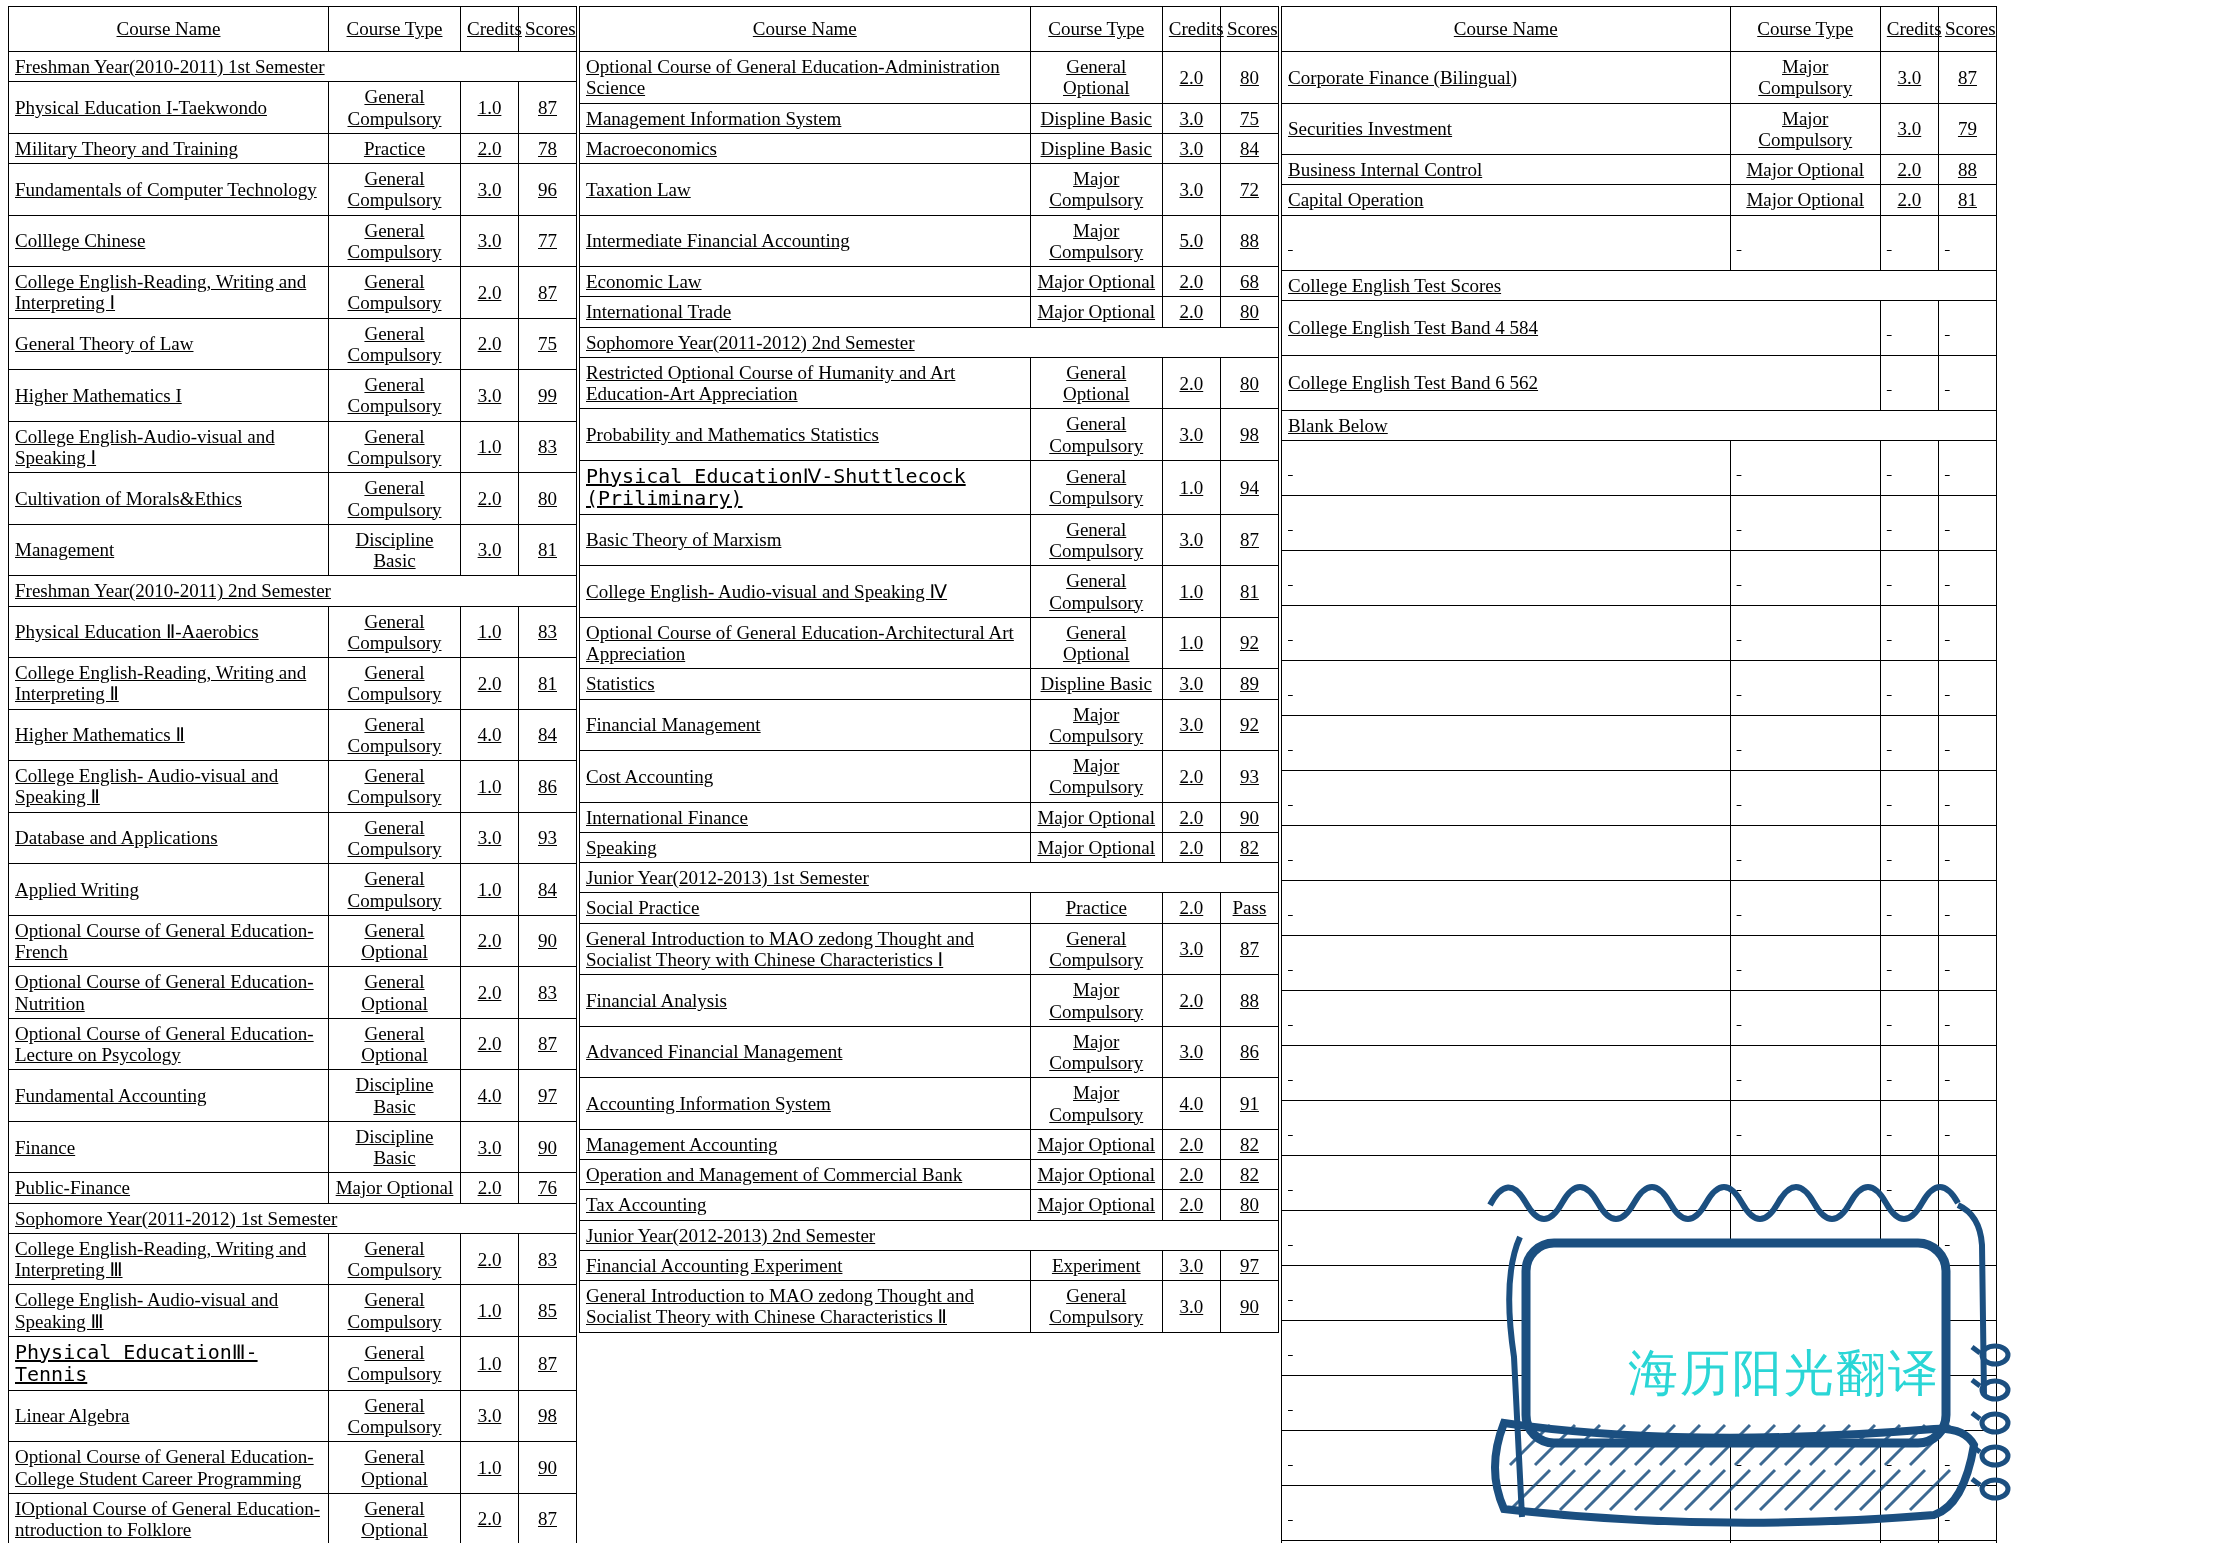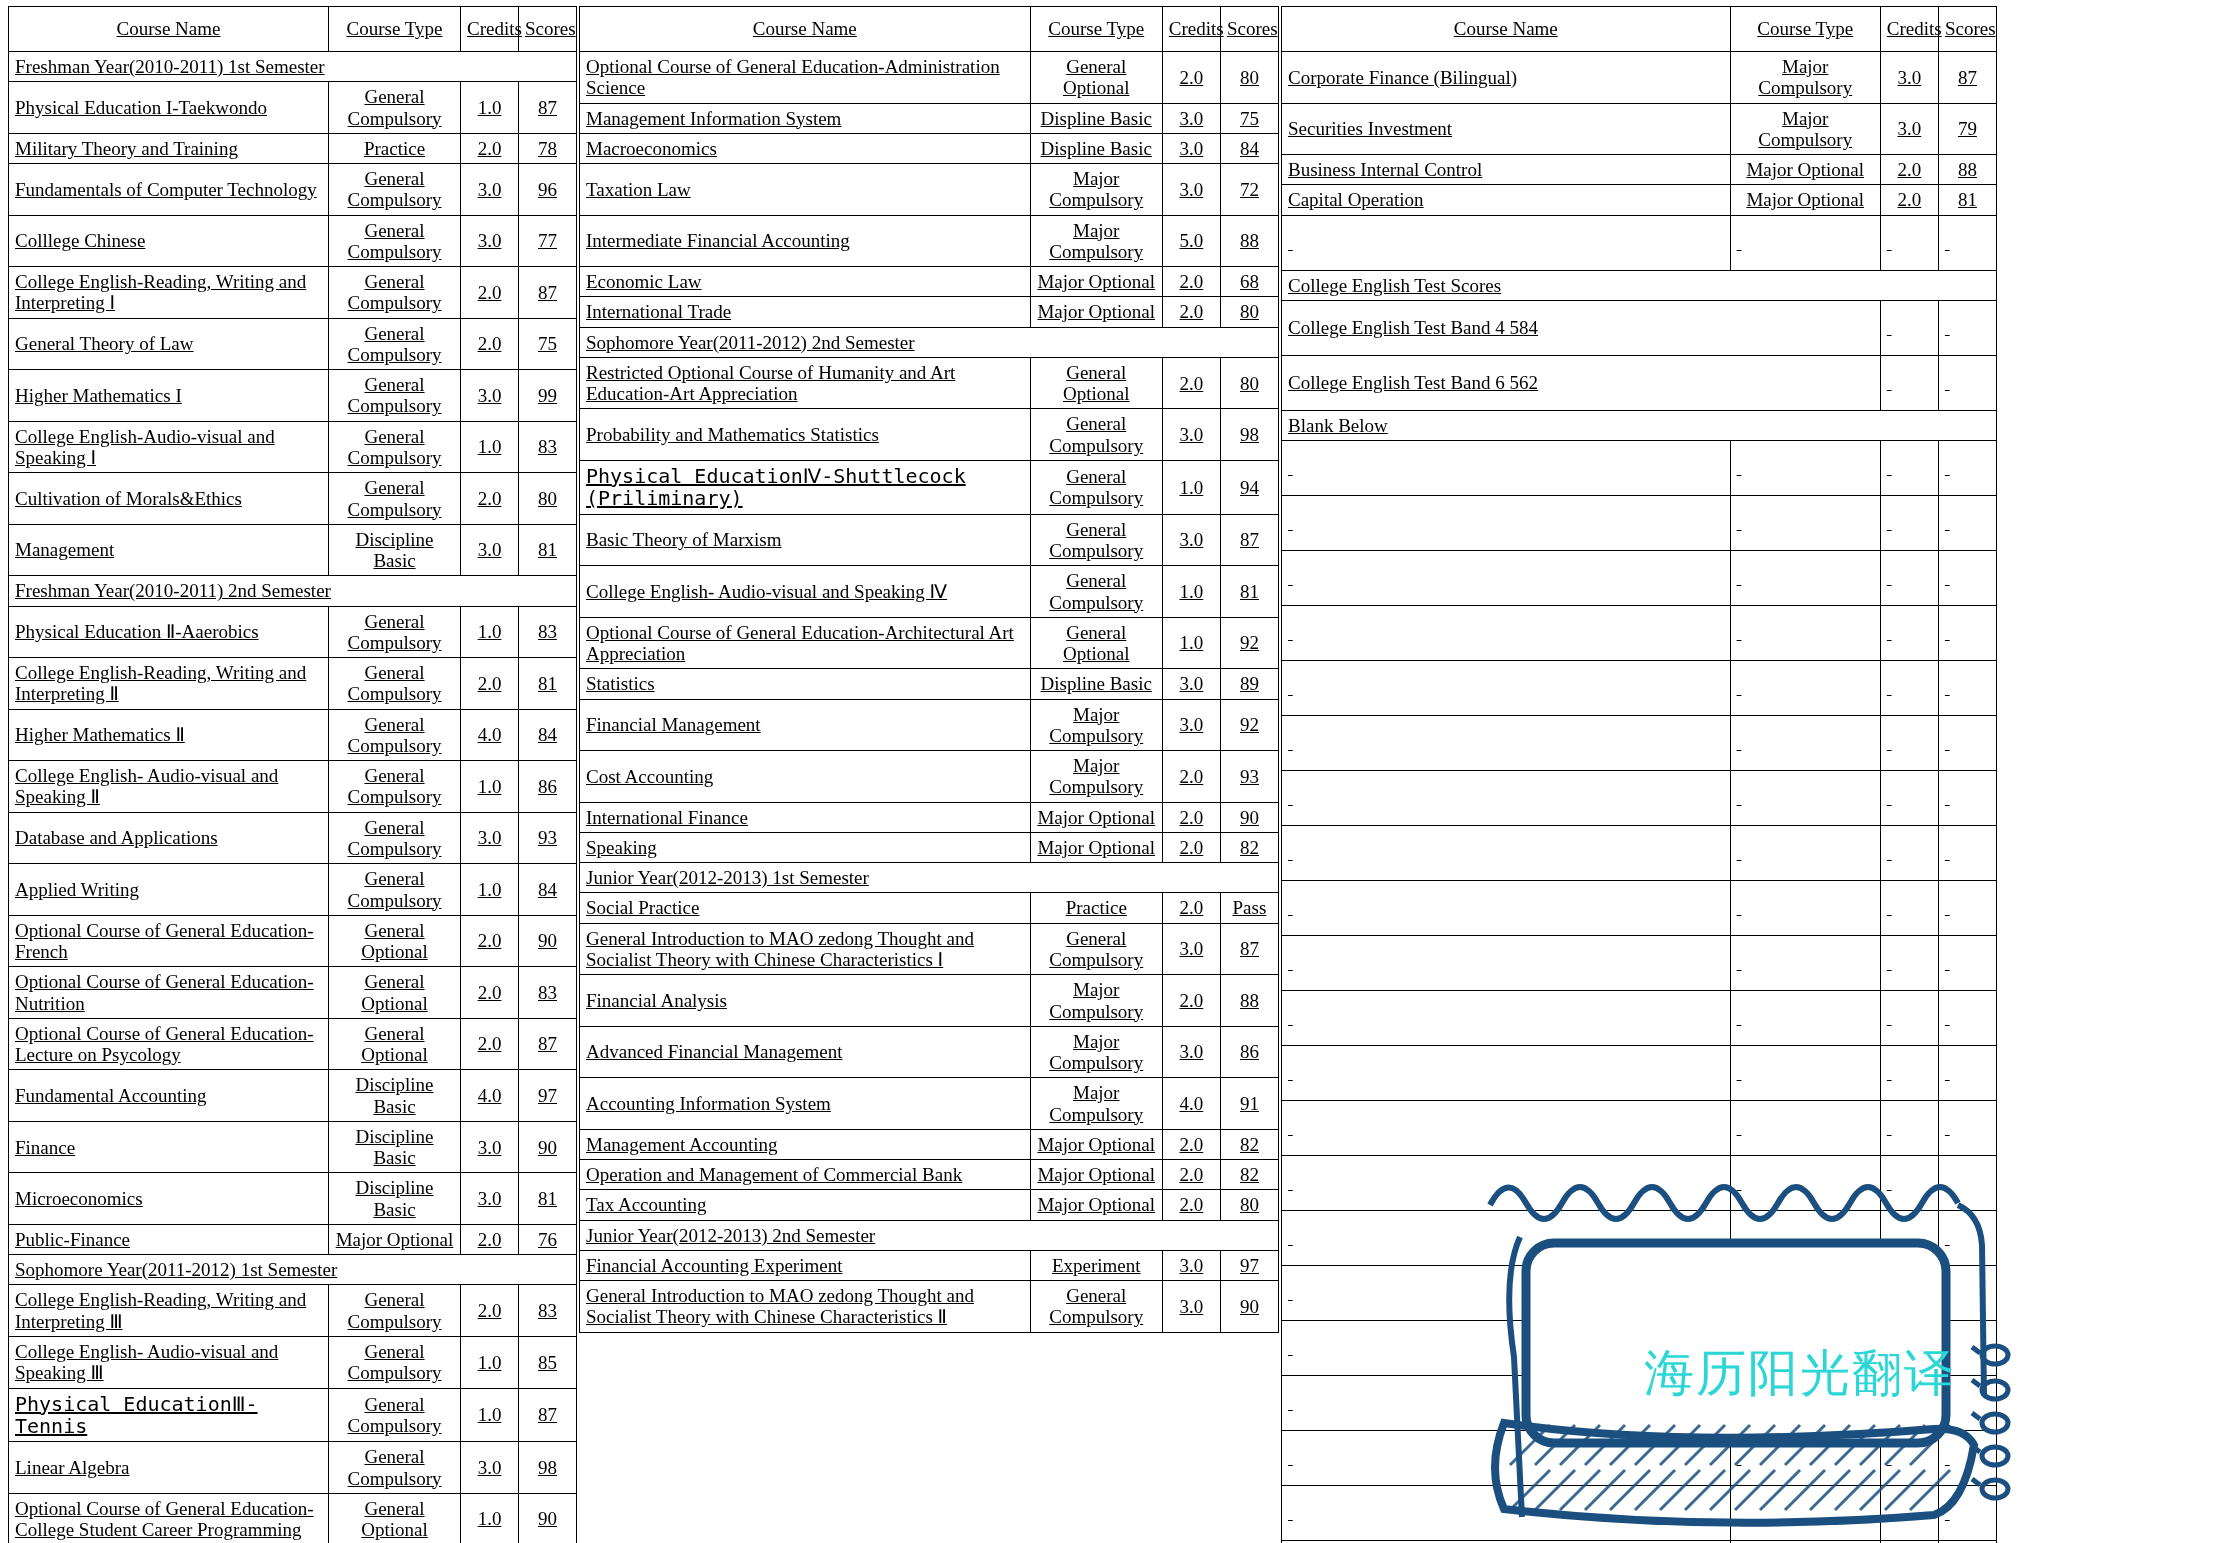--- a/index.html
+++ b/index.html
@@ -84,21 +84,21 @@
   #watermark {
     position: absolute;
     left: 1480px;
     top: 1165px;
     width: 700px;
     height: 380px;
     pointer-events: none;
   }
   #watermark .wm-text {
     position: absolute;
-    left: 164px;
+    left: 148px;
     top: 175px;
     font-family: "DejaVu Sans", sans-serif;
     font-size: 50px;
     color: #2ad6d6;
     letter-spacing: 2px;
     white-space: nowrap;
   }
 </style>
 </head>
 <body>
@@ -247,26 +247,20 @@
               <td class="cname">Fundamental  Accounting</td>
               <td class="ctype">Discipline Basic</td>
               <td class="ccred">4.0</td>
               <td class="cscore">97</td>
             </tr>
             <tr>
               <td class="cname">Finance</td>
               <td class="ctype">Discipline Basic</td>
               <td class="ccred">3.0</td>
               <td class="cscore">90</td>
-            </tr>
-            <tr>
-              <td class="cname">Microeconomics</td>
-              <td class="ctype">Discipline Basic</td>
-              <td class="ccred">3.0</td>
-              <td class="cscore">81</td>
             </tr>
             <tr>
               <td class="cname">Public-Finance</td>
               <td class="ctype">Major Optional</td>
               <td class="ccred">2.0</td>
               <td class="cscore">76</td>
             </tr>
             <tr>
               <td class="section" colspan="4">Sophomore Year(2011-2012) 1st Semester</td>
             </tr>

